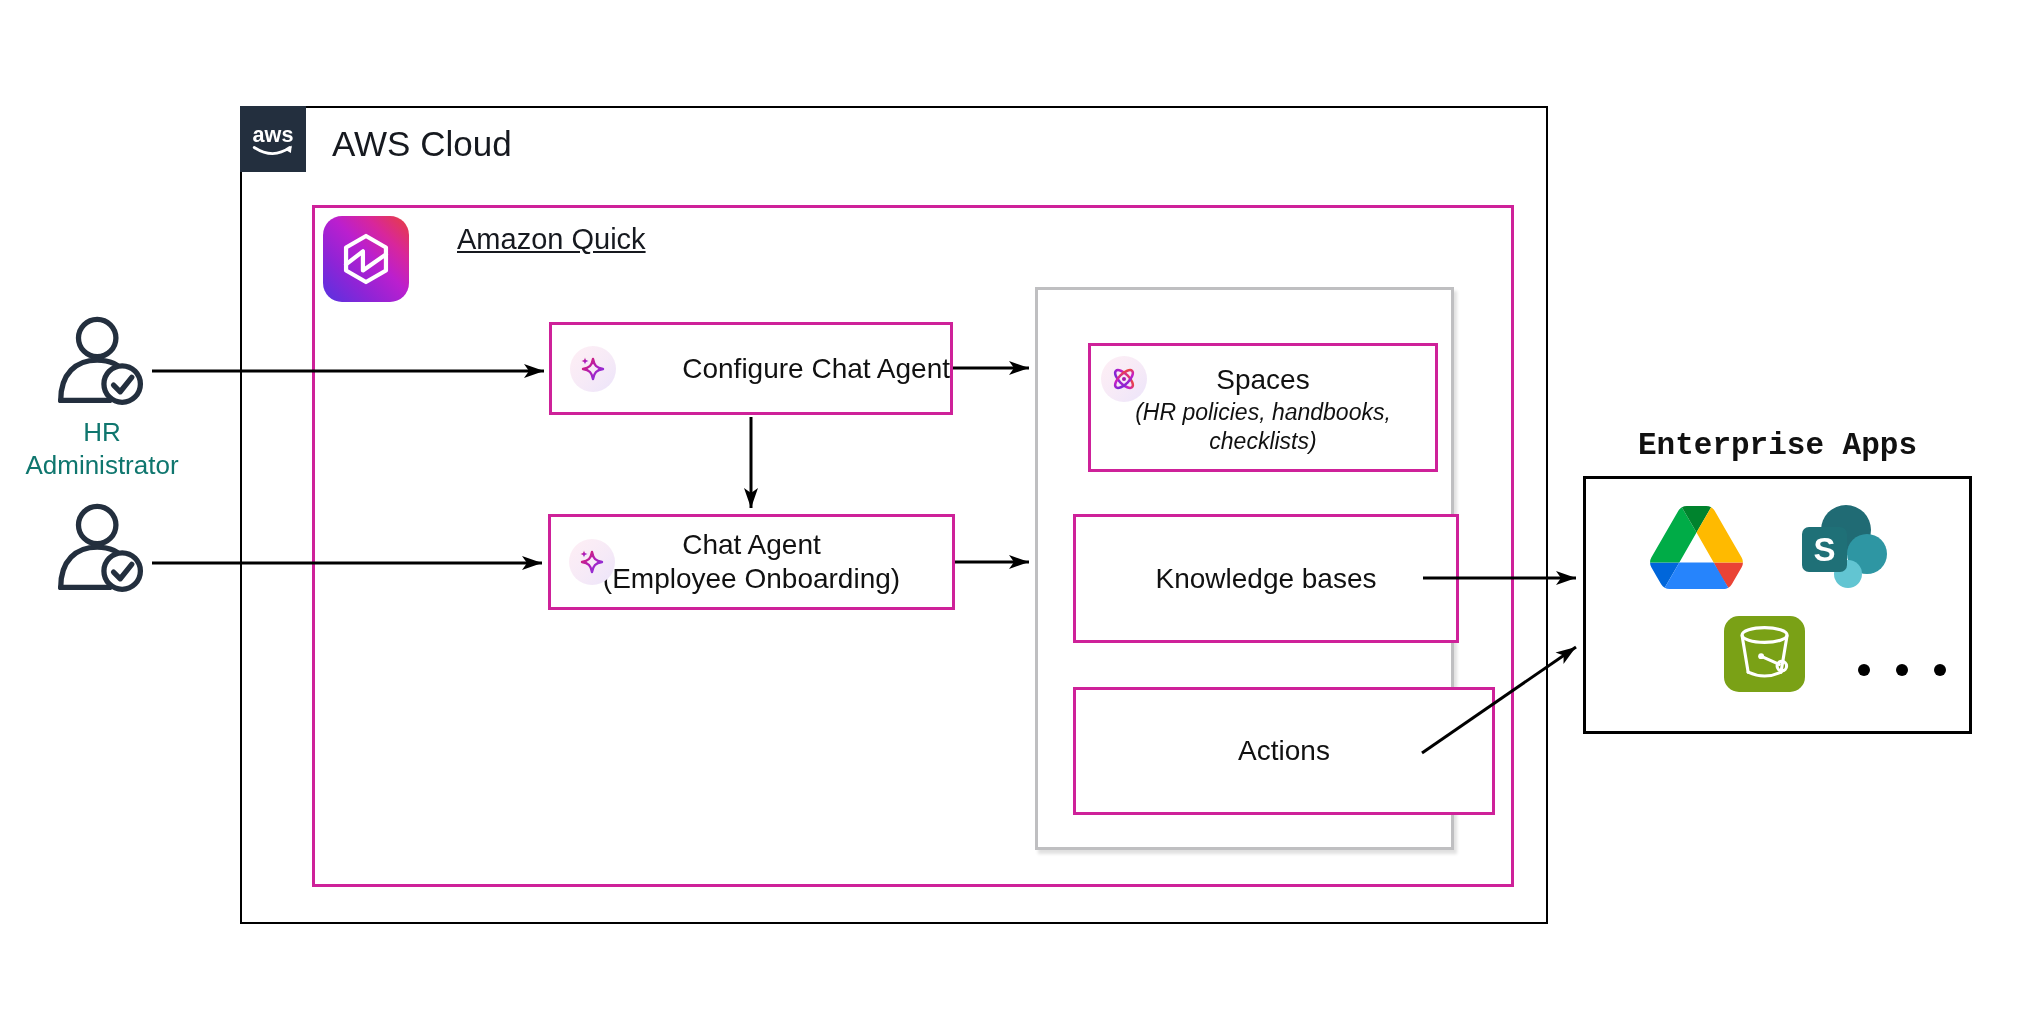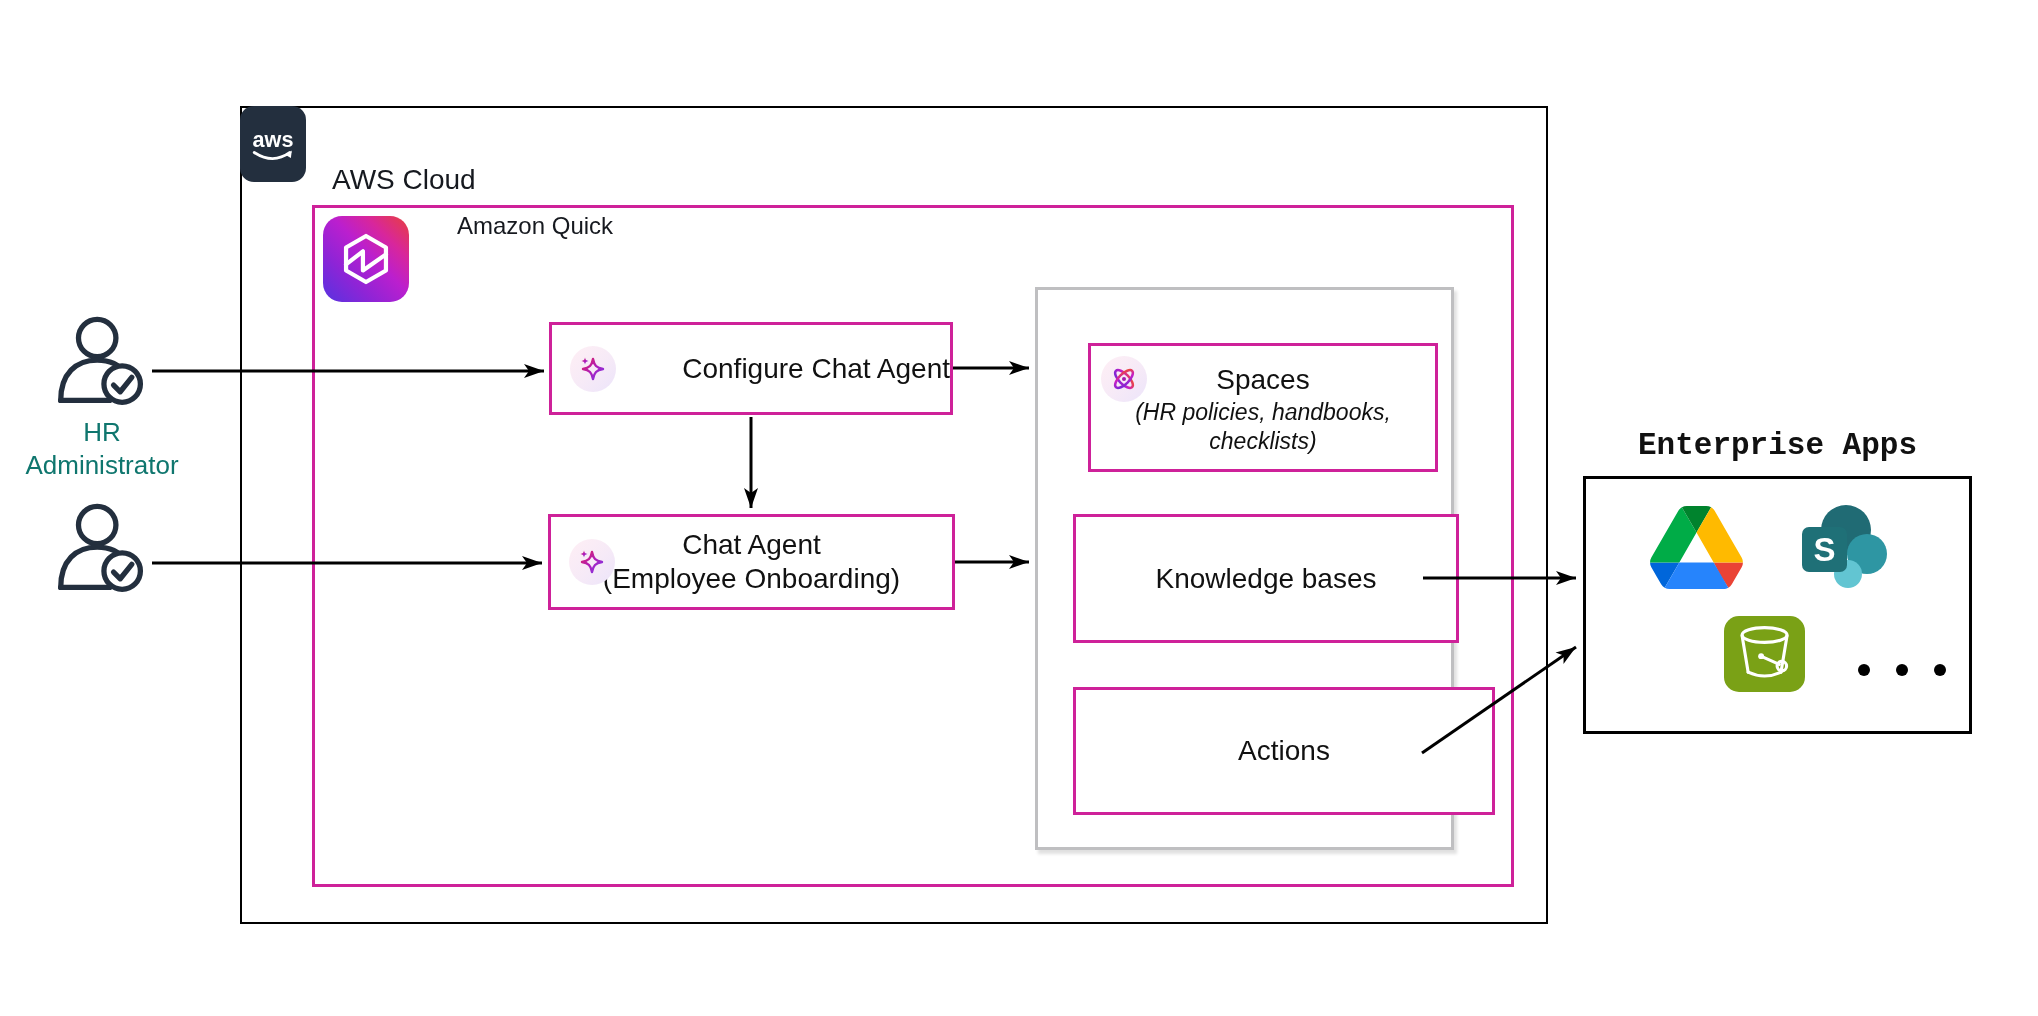--- a/index.html
+++ b/index.html
@@ -16,36 +16,36 @@
     overflow: hidden;
   }
   .abs { position: absolute; }
 
   
   .aws-cloud-box {
     left: 240px; top: 106px; width: 1308px; height: 818px;
     border: 2px solid #000000; background: transparent;
   }
   .aws-tile {
-    left: 240px; top: 106px; width: 66px; height: 76px;
-    background: #232F3E; display: flex; align-items: center; justify-content: center; border-radius: 14px;
+    left: 240px; top: 106px; width: 66px; height: 66px;
+    background: #232F3E; display: flex; align-items: center; justify-content: center;
   }
   .aws-cloud-label {
-    left: 332px; top: 124px; font-size: 28px; color: #16191f; white-space: nowrap; margin-top: 40px;
+    left: 332px; top: 124px; font-size: 35px; color: #16191f; white-space: nowrap;
   }
   .amazon-quick-box {
     left: 312px; top: 205px; width: 1202px; height: 682px;
     border: 3px solid #CE2199;
   }
   .aq-icon {
     left: 323px; top: 216px; width: 86px; height: 86px; border-radius: 19px;
     background: linear-gradient(to top right, #5633e0 0%, #8f24d6 30%, #bb1fce 55%, #d8269b 75%, #e8403d 100%);
     display: flex; align-items: center; justify-content: center;
   }
-  .aq-label { left: 457px; top: 212px; font-size: 24px; white-space: nowrap; }
+  .aq-label { left: 457px; top: 223px; font-size: 29px; white-space: nowrap; text-decoration: underline; }
 
   
   .actor-icon { width: 96px; height: 96px; }
   .actor-hr-icon { left: 54px; top: 314px; }
   .actor-ne-icon { left: 54px; top: 501px; }
   .actor-label {
     width: 200px; text-align: center; font-size: 26px; line-height: 33px; color: #0f766e;
   }
   .actor-hr-label { left: 2px; top: 416px; }
   .actor-ne-label { left: 2px; top: 616px; }

